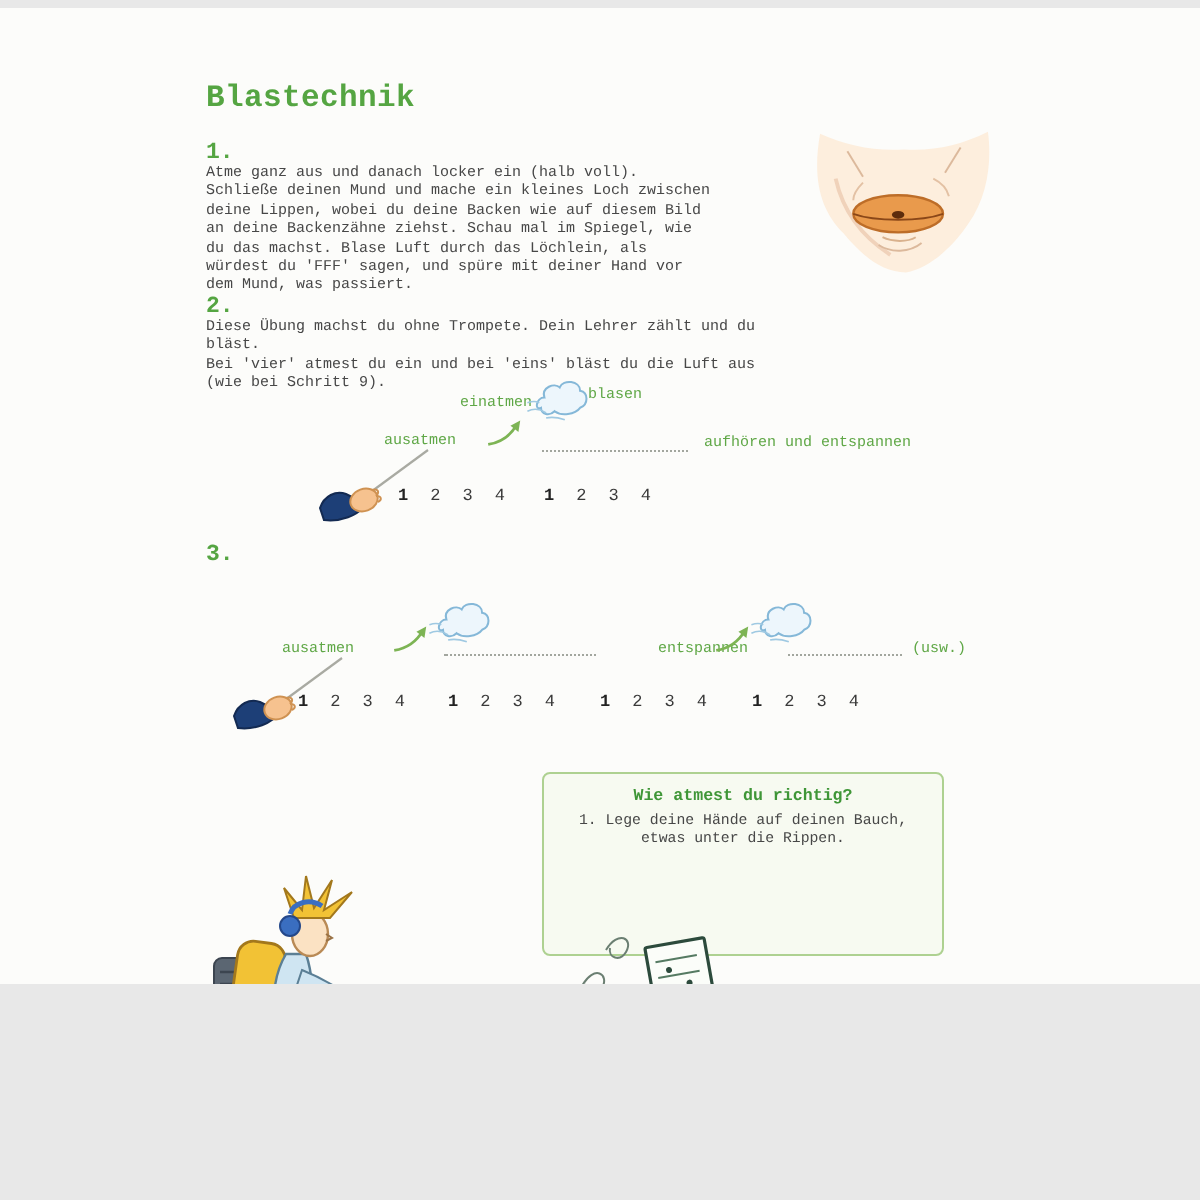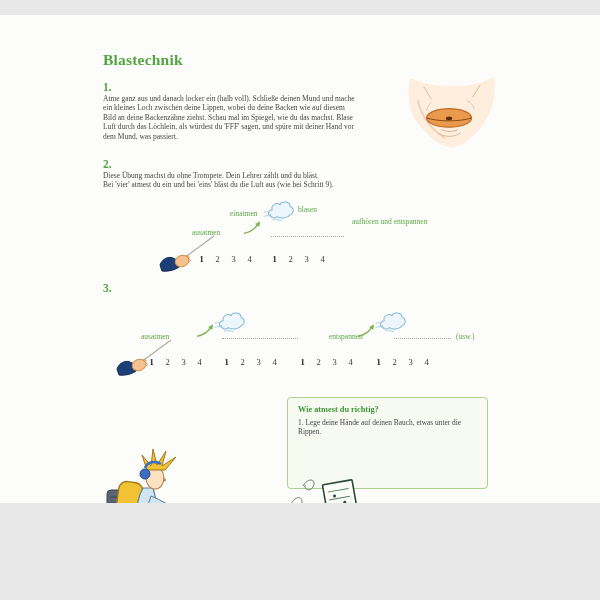--- a/index.html
+++ b/index.html
@@ -1,19 +1,19 @@
 <!DOCTYPE html>
 <html><head>
 <meta charset="utf-8">
 <style>
   html,body{margin:0;padding:0;background:#e8e8e8;}
   .page{
     position:relative;width:600px;height:488px;background:#fcfcfa;
-    font-family:Liberation Serif, serif;color:#454545;overflow:hidden;
-    margin:15px auto;
+    font-family:Liberation Mono, monospace;color:#454545;overflow:hidden;
+    margin:4px auto;
   }
   .abs{position:absolute;}
   .title{font-size:15.5px;font-weight:bold;color:#55a542;letter-spacing:.2px;}
   .secnum{font-size:11.5px;font-weight:bold;color:#55a542;}
   .para{font-size:7.5px;line-height:9.4px;color:#474747;margin:0;white-space:pre-line;}
   .glabel{font-size:7.5px;color:#5fa746;}
   .dotted{border-bottom:1.6px dotted #a2a69e;height:6px;}
   .counts{display:flex;gap:11px;}
   .num{font-size:8.5px;color:#3a3a3a;min-width:5px;text-align:center;}
   .num.b{font-weight:bold;color:#222;}
@@ -61,21 +61,21 @@
     <path d="M2 15 C5 14 7 14 9 15" stroke="#9fc9e2" fill="none" stroke-width="1"></path>
     <path d="M13 24 C17 23 21 24 24 25" stroke="#9fc9e2" fill="none" stroke-width="1"></path>
   </svg>
   <div class="abs glabel" style="left:192px;top:213px;">ausatmen</div>
   <svg class="abs" style="left:242px;top:204px;" width="22" height="16" viewBox="0 0 24 18">
     <path d="M2 16 C8 15 14 12 18 5" fill="none" stroke="#7db454" stroke-width="1.6"></path>
     <path d="M14.5 5.5 L20 2.5 L19 9 Z" fill="#7db454"></path>
   </svg>
   <div class="abs glabel" style="left:271px;top:190px;width:73px;text-align:center;">blasen</div>
   <div class="abs dotted" style="left:271px;top:215px;width:73px;"></div>
-  <div class="abs glabel" style="left:352px;top:202px;">aufhören und entspannen</div>
+  <div class="abs glabel" style="left:352px;top:214px;">aufhören und entspannen</div>
 
   <svg class="abs" style="left:158px;top:219px;" width="58" height="38" viewBox="0 0 58 38">
     <line x1="22" y1="27" x2="56" y2="2" stroke="#a9aaa2" stroke-width="1.1"></line>
     <path d="M2 31 C4 25 10 22 15 24 L25 29 C21 35 12 38 4 37 Z" fill="#1d3f77" stroke="#132a52" stroke-width="1"></path>
     <ellipse cx="24" cy="27" rx="7" ry="5.5" fill="#f6c28f" stroke="#cf9252" stroke-width="1" transform="rotate(-20 24 27)"></ellipse>
     <path d="M28 22 C31 21 32 23 30 25 M30 25 C33 25 33 27 31 28" stroke="#cf9252" stroke-width="1" fill="none"></path>
   </svg>
   <div class="abs counts" style="left:199px;top:239px;">
     <span class="num b">1</span>
     <span class="num">2</span>
@@ -141,21 +141,21 @@
     <span class="num">3</span>
     <span class="num">4</span>
   </div>
   <div class="abs counts" style="left:376px;top:342px;">
     <span class="num b">1</span>
     <span class="num">2</span>
     <span class="num">3</span>
     <span class="num">4</span>
   </div>
 
-  <div class="abs infobox" style="left:287px;top:382px;">
+  <div class="abs infobox" style="left:271px;top:382px;text-align:center;">
     <h2>Wie atmest du richtig?</h2>
     <p>1. Lege deine Hände auf deinen Bauch, etwas unter die Rippen.</p>
   </div>
 
   <svg class="abs" style="left:95px;top:423px;" width="420" height="155" viewBox="0 0 420 155">
 
     <g stroke="#b7d8e8" fill="none">
       <path d="M128 92 C200 74 300 62 416 70" stroke-width="1.8"></path>
       <path d="M126 97 C210 86 310 76 417 84" stroke-width="1.3"></path>
       <path d="M126 101 C220 96 320 90 418 96" stroke-width="1.8"></path>

